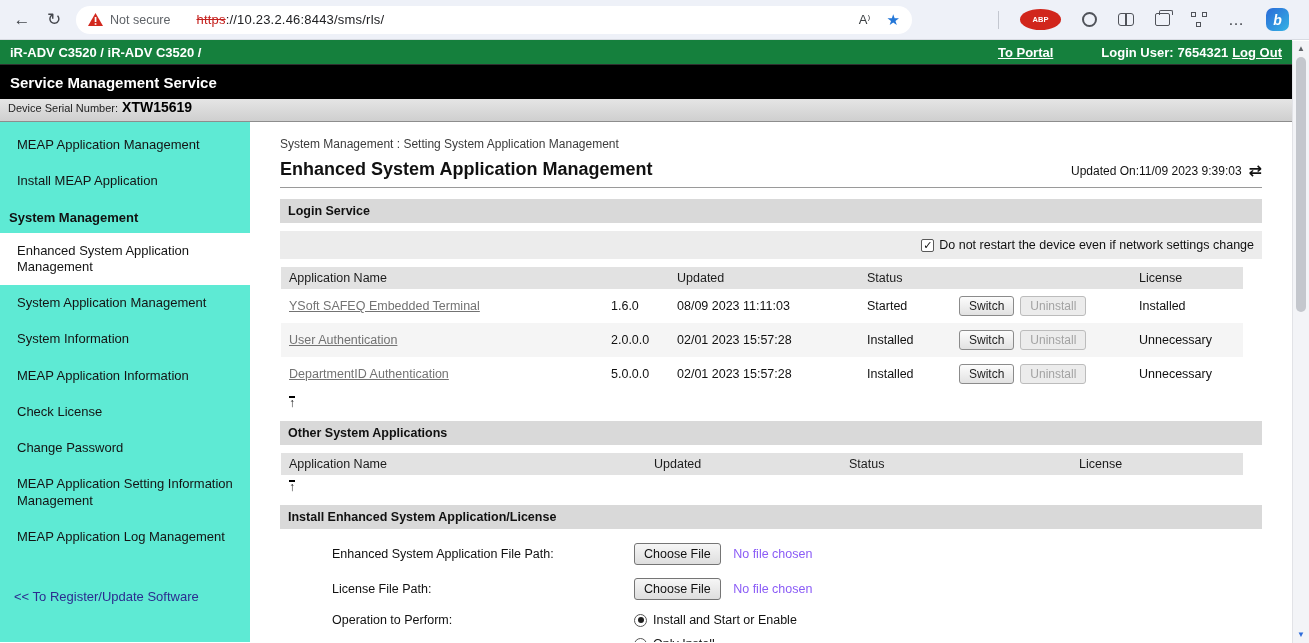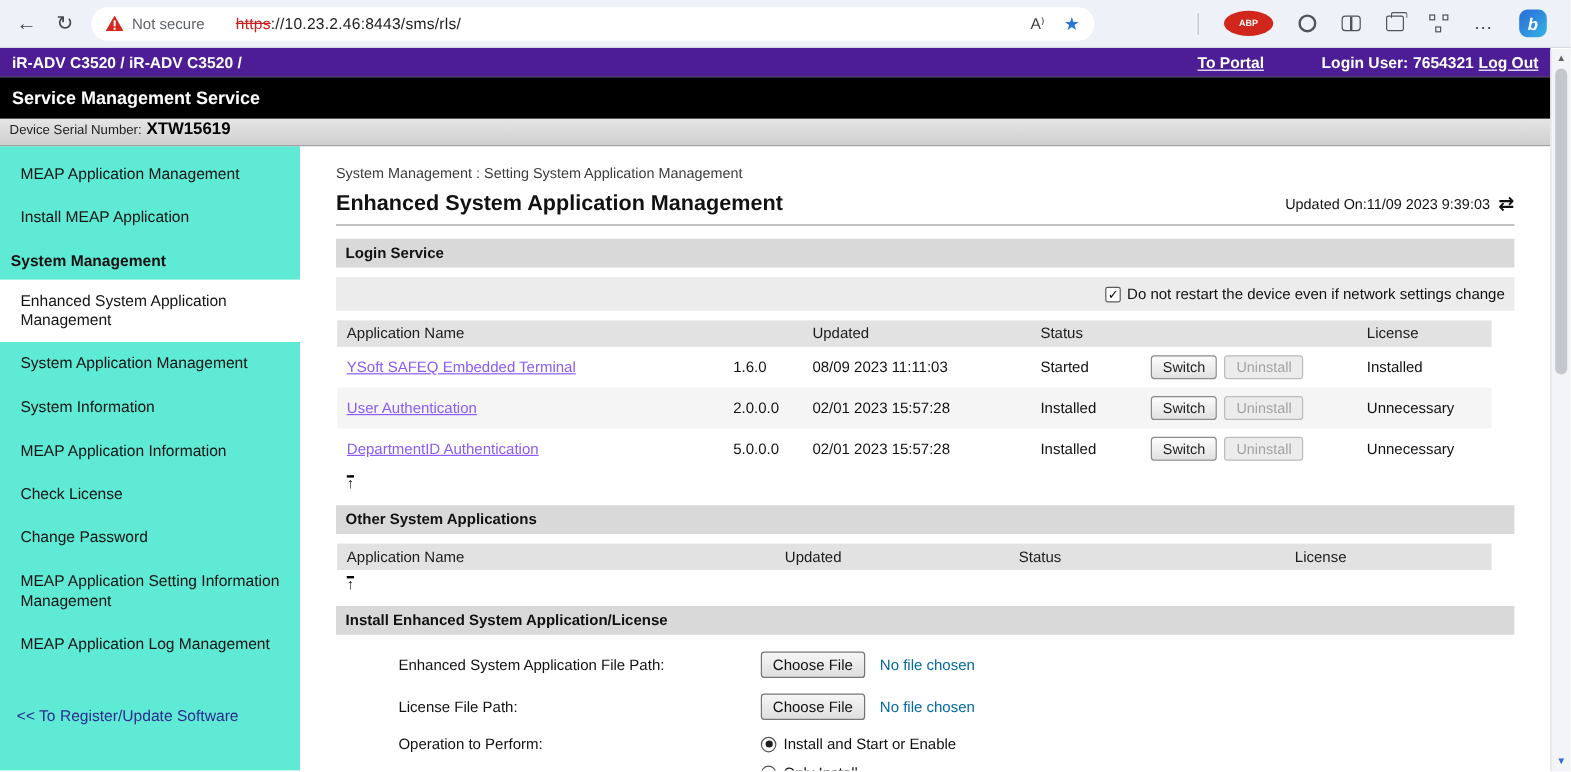--- a/index.html
+++ b/index.html
@@ -41,21 +41,21 @@
   .hub-icon span { position:absolute; width:5px; height:5px; border:1.4px solid #50535a; }
   .hub-icon .n1 { left:0; top:0; } .hub-icon .n2 { right:0; top:0; } .hub-icon .n3 { left:5px; bottom:0; }
   .menu-dots { font-size:16px; color:#44474d; letter-spacing:1px; }
   .copilot {
     width:23px; height:23px; border-radius:7px; color:#fff; font-weight:bold; font-style:italic;
     background:linear-gradient(135deg,#2a6ad8,#34b3e4); display:flex; align-items:center; justify-content:center; font-size:14px;
   }
   
   .page { width:1292px; }
   .titlebar {
-    height:24px; background:#4c1d95; color:#fff; font-weight:bold; font-size:13px;
+    height:24px; background:#15803d; color:#fff; font-weight:bold; font-size:13px;
     display:flex; align-items:center; padding:0 10px;
   }
   .titlebar .tb-right { margin-left:auto; display:flex; align-items:center; gap:4px; }
   .tb-link { color:#fff; text-decoration:underline; cursor:pointer; }
   .to-portal { margin-right:44px; }
   .servicebar {
     height:35px; background:#000; border-top:1px solid #303030; color:#fff; font-weight:bold;
     font-size:15px; display:flex; align-items:center; padding:0 10px;
   }
   .serialbar {
@@ -92,37 +92,37 @@
   }
   .tbl { margin:8px 0 0 1px; width:962px; font-size:12.5px; }
   .tbl-head { display:grid; background:#e2e2e2; }
   .ls-cols { grid-template-columns:322px 66px 190px 92px 180px 112px; }
   .oa-cols { grid-template-columns:365px 195px 160px 70px 172px; }
   .th { padding:4px 8px; color:#1c1c1c; }
   .span2 { grid-column:1 / 3; }
   .tbl-row { display:grid; align-items:center; min-height:34px; }
   .tbl-row.alt { background:#f5f5f5; }
   .td { padding:0 8px; }
-  .app-link { color:#8b5cf6; text-decoration:underline; cursor:pointer; }
+  .app-link { color:#737373; text-decoration:underline; cursor:pointer; }
   .btns { display:flex; gap:6px; }
   .btn {
     font-family:inherit; font-size:12px; padding:2px 9px; cursor:pointer;
     border:1px solid #8b8b8b; border-radius:3px;
     background:linear-gradient(#fcfcfc,#e1e1e1); color:#1e1e1e;
   }
   .btn.disabled { color:#a3a3a3; border-color:#bcbcbc; background:#ececec; cursor:default; }
   .totop { margin:5px 0 0 9px; display:inline-block; border-top:2px solid #000;
            font-size:12px; font-weight:bold; line-height:11px; padding-top:0; cursor:pointer; }
   .form { margin:14px 0 0 52px; font-size:12.5px; }
   .form-row { display:grid; grid-template-columns:302px 1fr; align-items:center; margin-bottom:13px; }
   .file-btn {
     font-family:inherit; font-size:12.5px; padding:3px 9px; cursor:pointer;
     border:1px solid #757575; border-radius:3px; background:linear-gradient(#f6f6f6,#dedede); color:#111;
   }
-  .file-status { margin-left:9px; color:#0369a1;text-align:center; }
+  .file-status { margin-left:9px; color:#8b5cf6;text-align:center; }
   .op-col { display:flex; flex-direction:column; gap:10px; }
   .op-option { display:flex; align-items:center; gap:6px; }
   .radio { width:13px; height:13px; border:1px solid #555; border-radius:50%; background:#fff; position:relative; flex:none; cursor:pointer; }
   .radio.checked::after { content:""; position:absolute; inset:2.5px; background:#1f1f1f; border-radius:50%; }
   
   .scrollbar { position:absolute; top:41px; right:0; bottom:0; width:17px; background:#f3f4f7; border-left:1px solid #e2e3e7; }
   .sb-arrow { height:15px; display:flex; align-items:center; justify-content:center; font-size:8px; color:#5f6368; }
   .sb-arrow.down { position:absolute; bottom:1px; left:0; right:0; color:#2f6ddb; }
   .sb-thumb { position:absolute; top:16px; left:3px; width:10px; height:255px; background:#c4c7cd; border-radius:5px; }
 </style>

